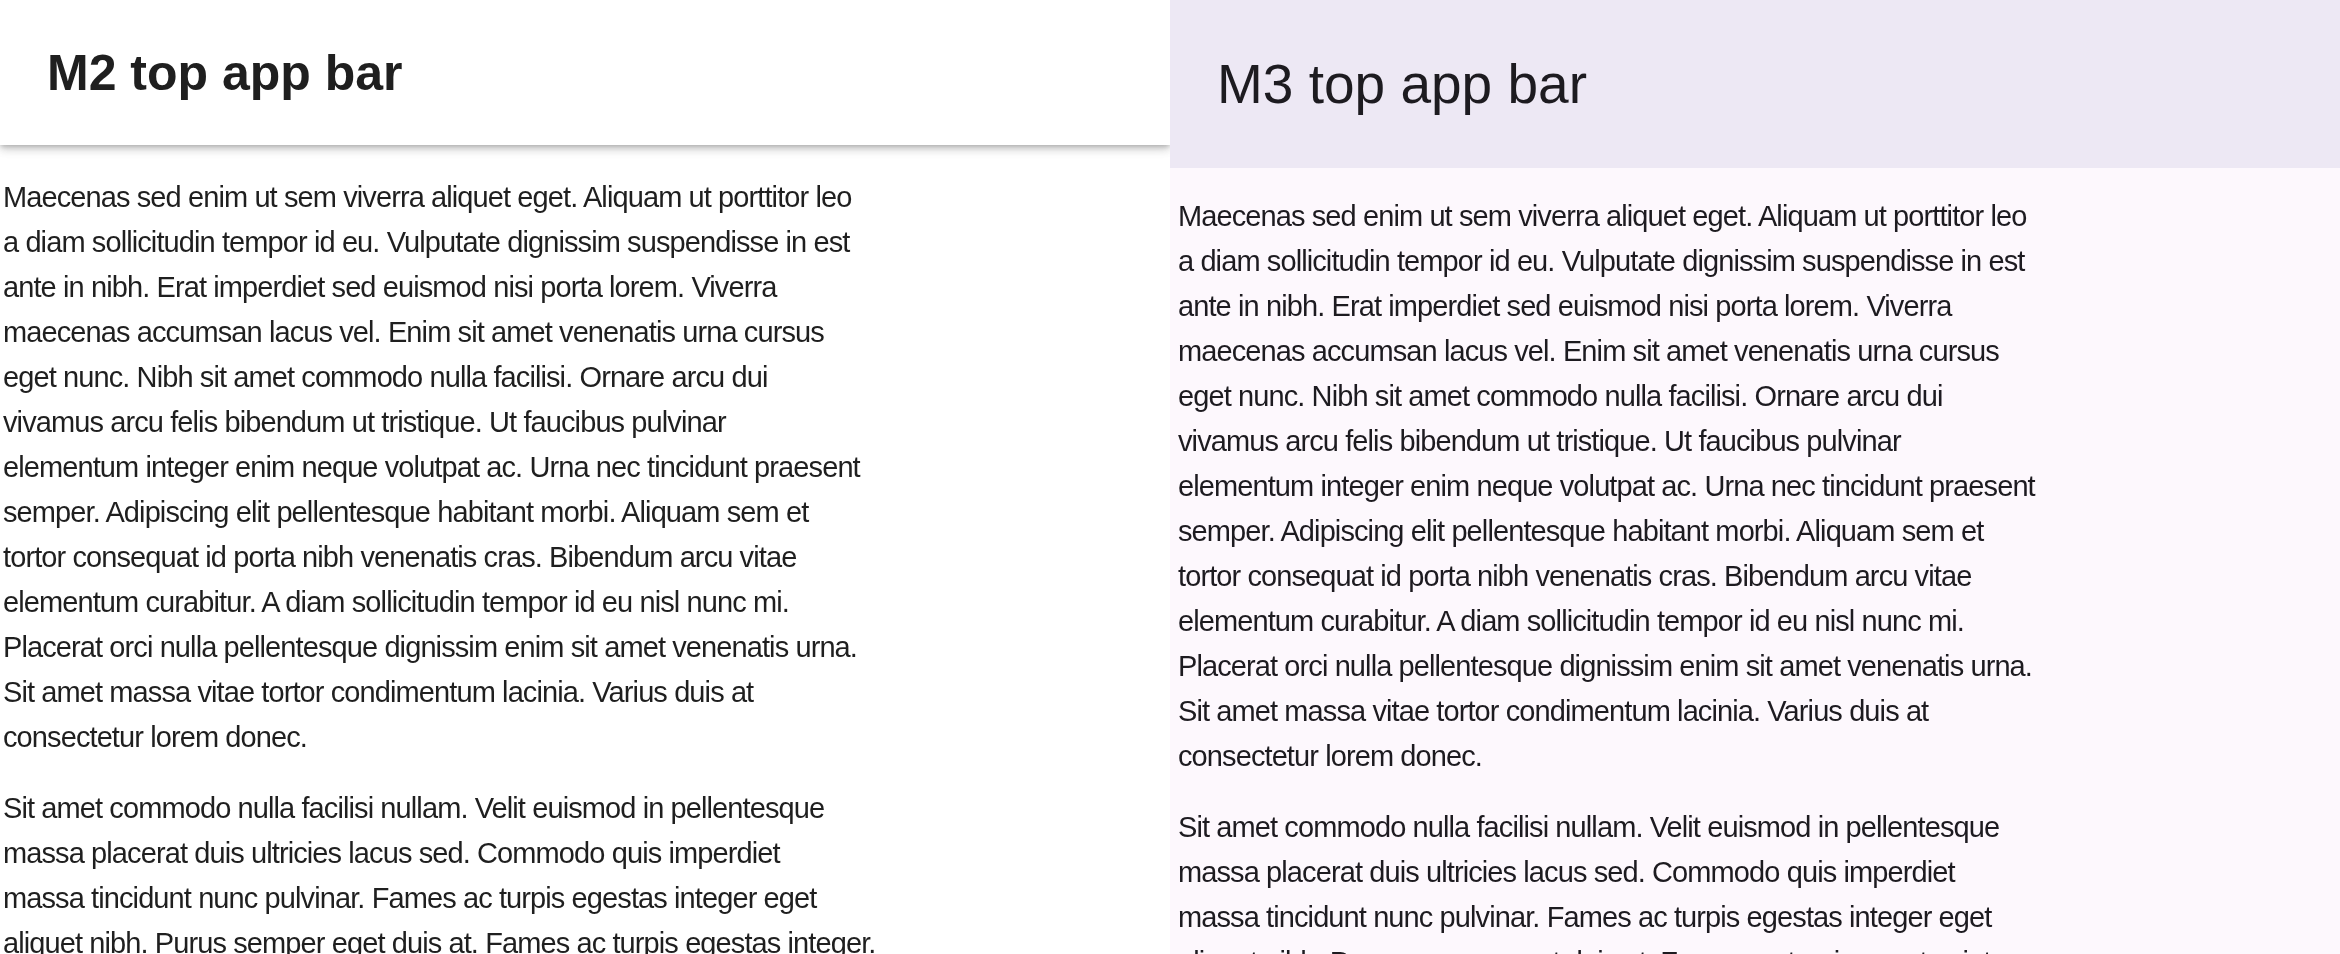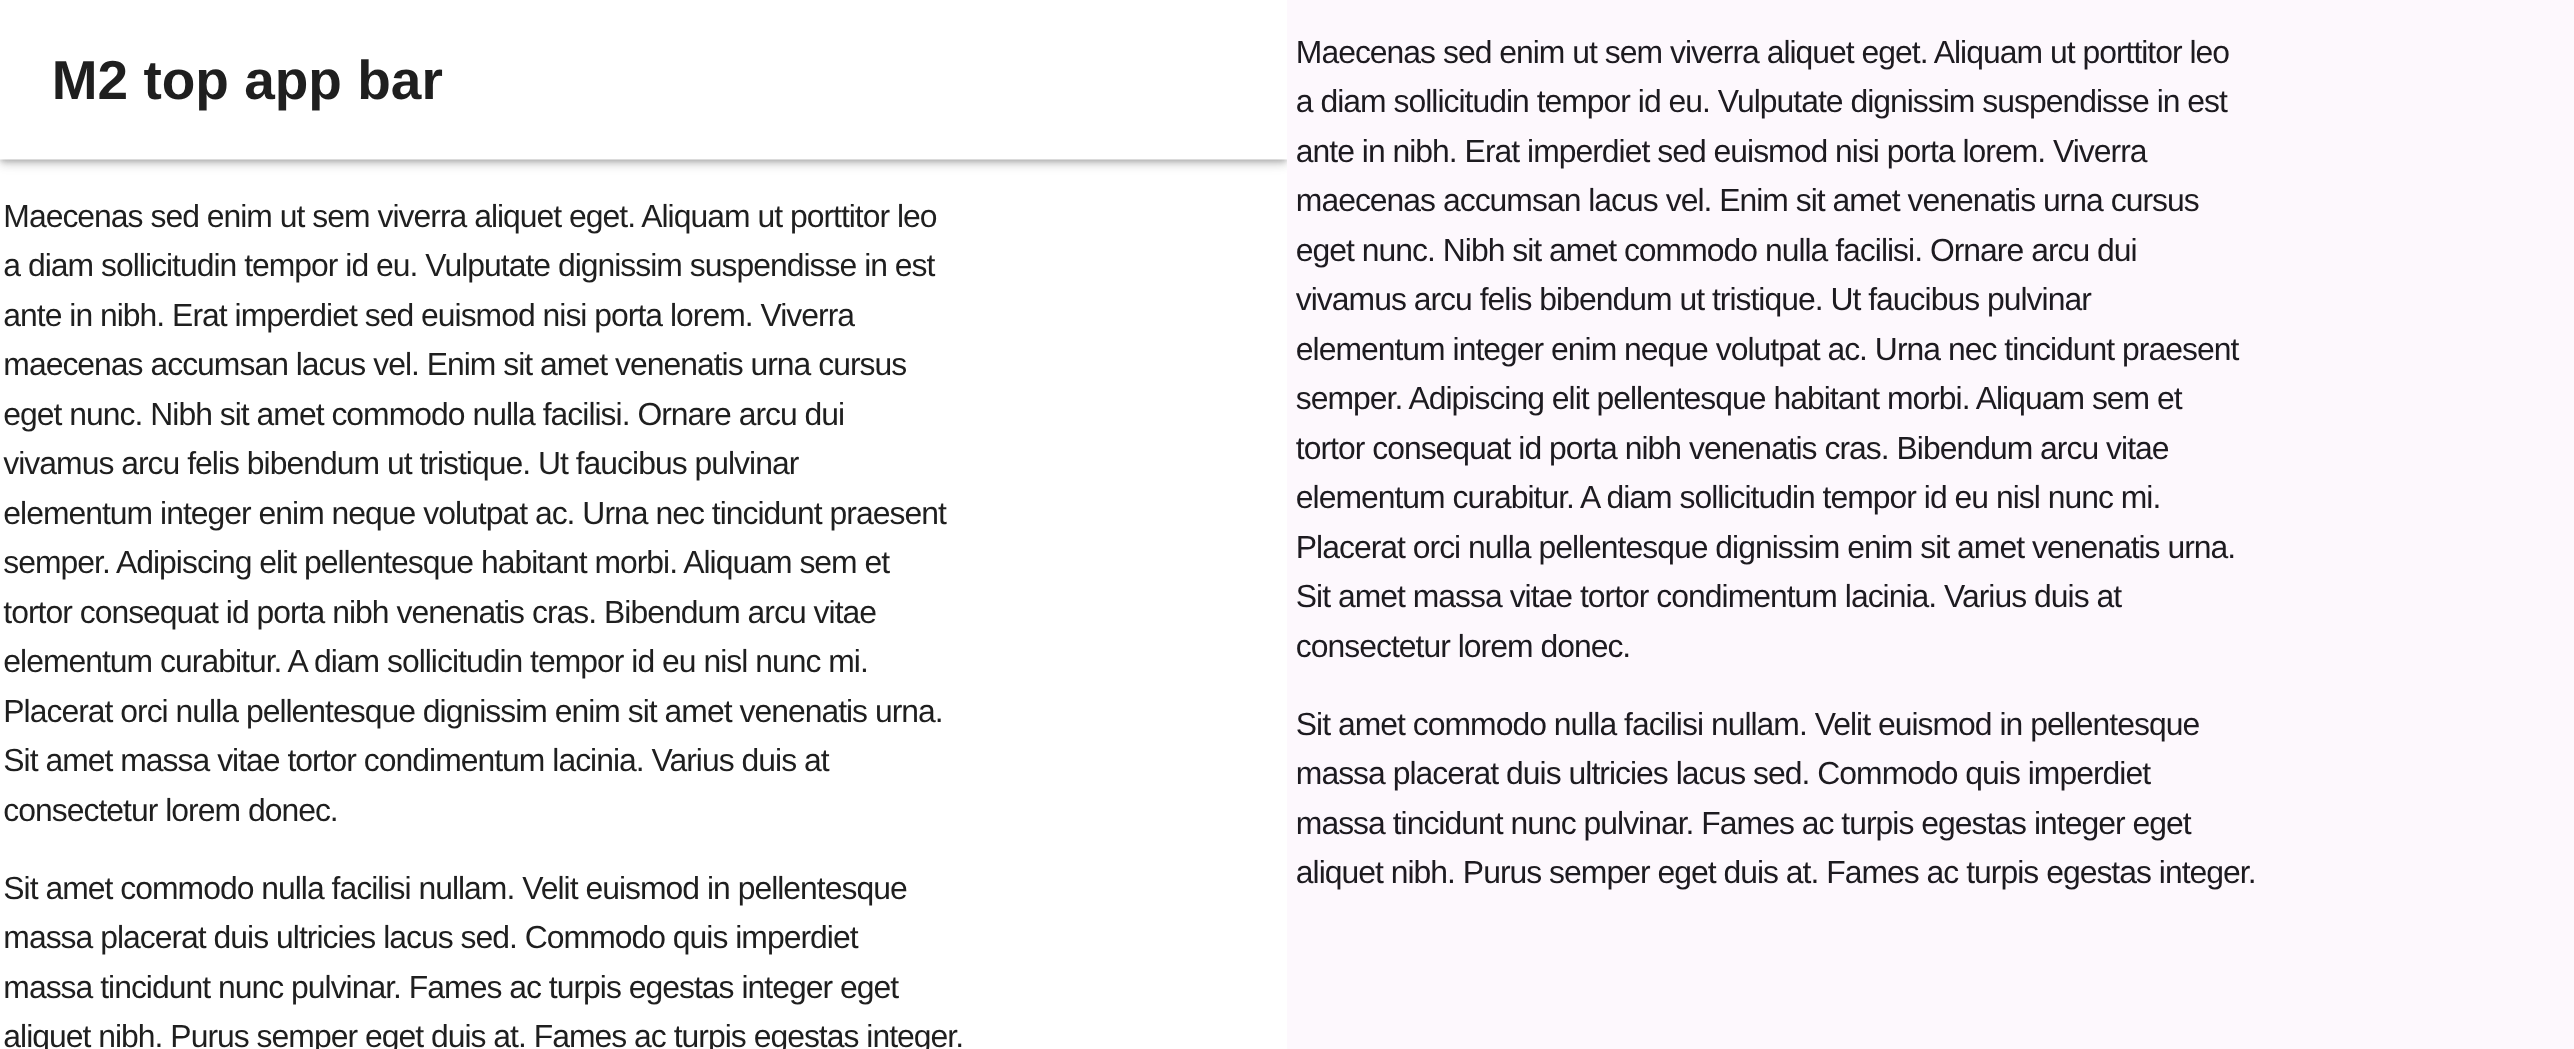--- a/index.html
+++ b/index.html
@@ -88,20 +88,23 @@
 Sit amet massa vitae tortor condimentum lacinia. Varius duis at
 consectetur lorem donec.</div>
     <div class="para">Sit amet commodo nulla facilisi nullam. Velit euismod in pellentesque
 massa placerat duis ultricies lacus sed. Commodo quis imperdiet
 massa tincidunt nunc pulvinar. Fames ac turpis egestas integer eget
 aliquet nibh. Purus semper eget duis at. Fames ac turpis egestas integer.</div>
   </div>
 </div>
 
 <div class="panel panel-m3">
+  <div class="appbar appbar-m3">
+    <span class="title-m3">M3 top app bar</span>
+  </div>
   <div class="body-scroll body-m3">
     <div class="para">Maecenas sed enim ut sem viverra aliquet eget. Aliquam ut porttitor leo
 a diam sollicitudin tempor id eu. Vulputate dignissim suspendisse in est
 ante in nibh. Erat imperdiet sed euismod nisi porta lorem. Viverra
 maecenas accumsan lacus vel. Enim sit amet venenatis urna cursus
 eget nunc. Nibh sit amet commodo nulla facilisi. Ornare arcu dui
 vivamus arcu felis bibendum ut tristique. Ut faucibus pulvinar
 elementum integer enim neque volutpat ac. Urna nec tincidunt praesent
 semper. Adipiscing elit pellentesque habitant morbi. Aliquam sem et
 tortor consequat id porta nibh venenatis cras. Bibendum arcu vitae

